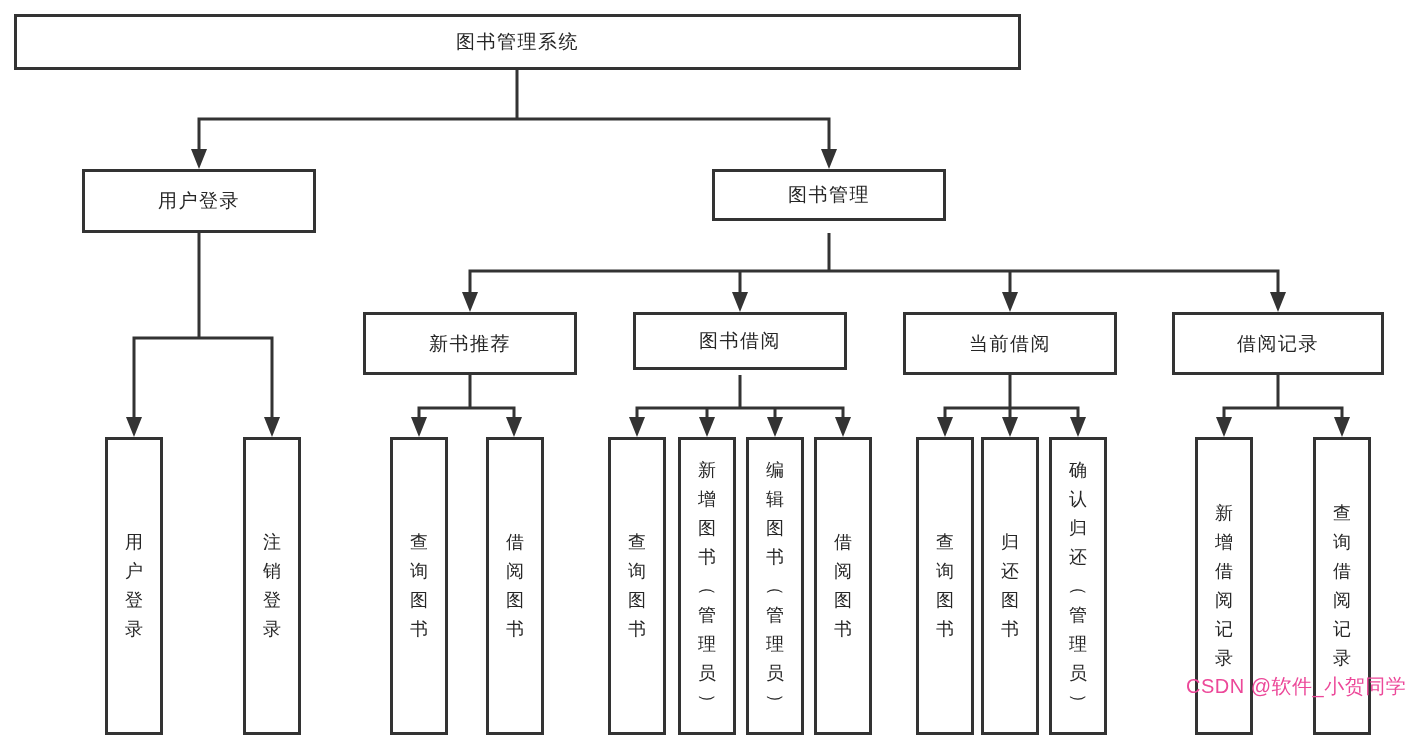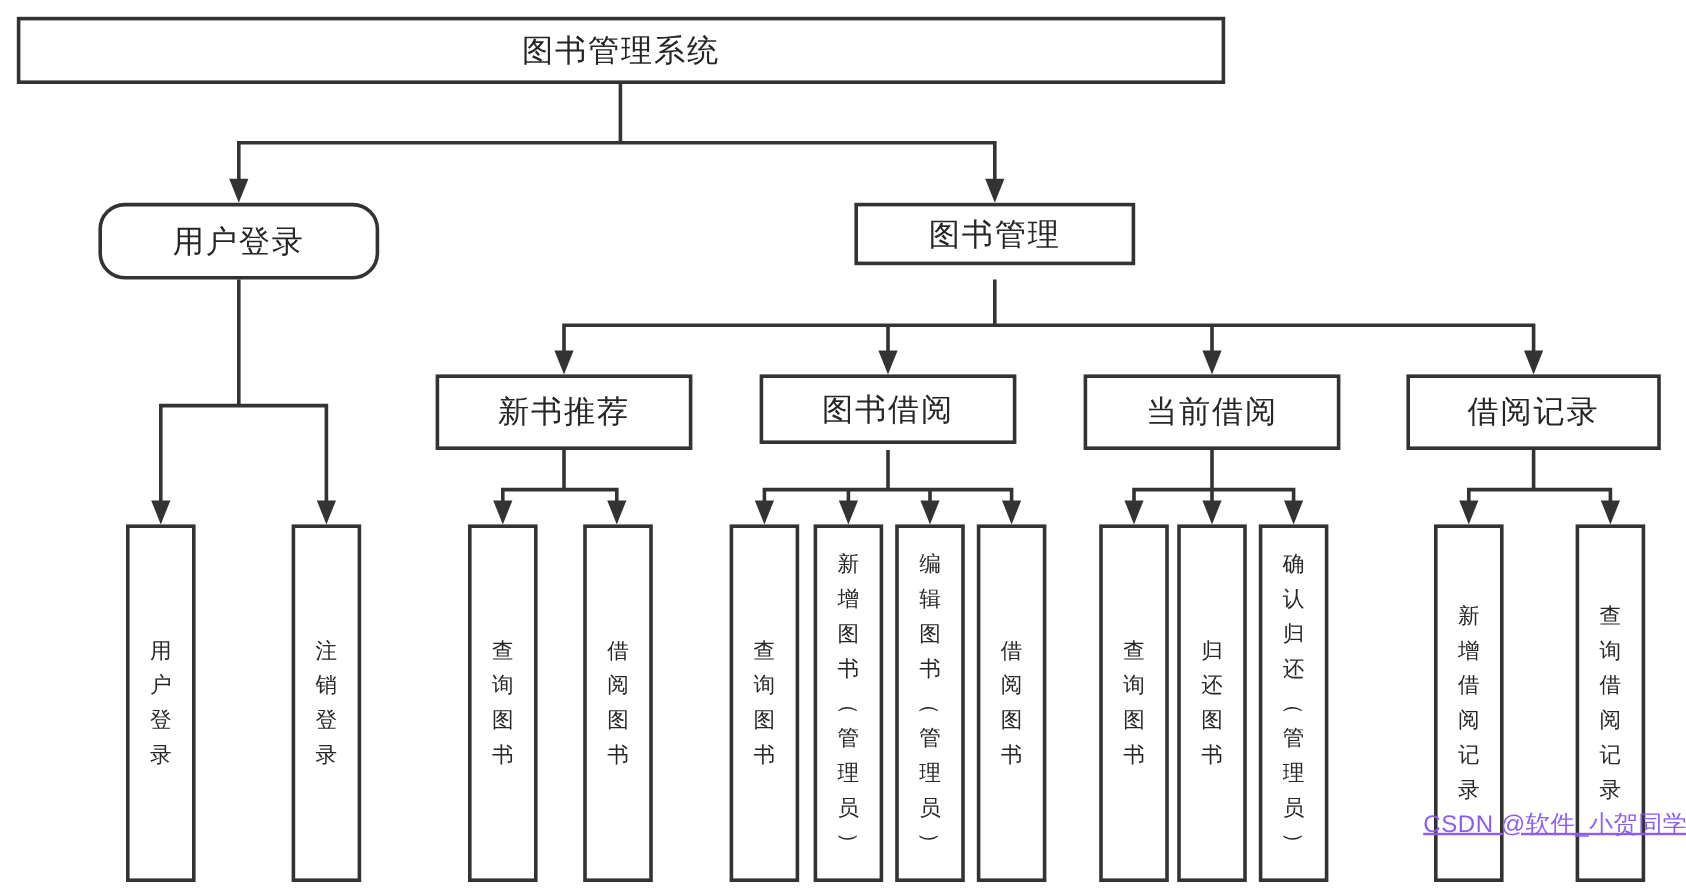--- a/index.html
+++ b/index.html
@@ -14,33 +14,32 @@
   .node {
     position:absolute;
     box-sizing:border-box;
     background:#ffffff;
     border:3px solid #333333;
     color:#262626;
     display:flex;
     align-items:center;
     justify-content:center;
   }
-  .h-node { font-size:26px; letter-spacing:1.5px; white-space:nowrap; }
+  .h-node { font-size:19px; letter-spacing:1.5px; white-space:nowrap; }
   .v-node { flex-direction:column; font-size:18px; }
   .v-char { display:block; height:29px; line-height:29px; text-align:center; }
   .v-rot  { transform:rotate(90deg); }
   .watermark {
     position:absolute;
     left:1186px; top:673px;
     font-size:20px;
     letter-spacing:0.5px;
-    color:#8b5cf6;
+    color:#ec4899;
     white-space:nowrap;
     z-index:5;
-    text-decoration:underline;
   }
 </style>
 </head>
 <body>
 
 <div class="canvas">
 
   <svg class="connectors" viewBox="0 0 1405 747" xmlns="http://www.w3.org/2000/svg">
     <g stroke="#333333" stroke-width="3" fill="none">
       <path d="M517 70 V119 M199 152 V119 H829 V152"></path>
@@ -69,21 +68,21 @@
       <polygon points="937,417 953,417 945,437"></polygon>
       <polygon points="1002,417 1018,417 1010,437"></polygon>
       <polygon points="1070,417 1086,417 1078,437"></polygon>
       <polygon points="1216,417 1232,417 1224,437"></polygon>
       <polygon points="1334,417 1350,417 1342,437"></polygon>
     </g>
   </svg>
 
   <div class="node h-node" style="left:14px; top:14px; width:1007px; height:56px;">图书管理系统</div>
 
-  <div class="node h-node" style="left:82px; top:169px; width:234px; height:64px;border-radius:22px;">用户登录</div>
+  <div class="node h-node" style="left:82px; top:169px; width:234px; height:64px;">用户登录</div>
   <div class="node h-node" style="left:712px; top:169px; width:234px; height:52px;">图书管理</div>
 
   <div class="node h-node" style="left:363px; top:312px; width:214px; height:63px;">新书推荐</div>
   <div class="node h-node" style="left:633px; top:312px; width:214px; height:58px;">图书借阅</div>
   <div class="node h-node" style="left:903px; top:312px; width:214px; height:63px;">当前借阅</div>
   <div class="node h-node" style="left:1172px; top:312px; width:212px; height:63px;">借阅记录</div>
 
   <div class="node v-node" style="left:105px; top:437px; width:58px; height:298px;">
       <span class="v-char">用</span>
       <span class="v-char">户</span>

